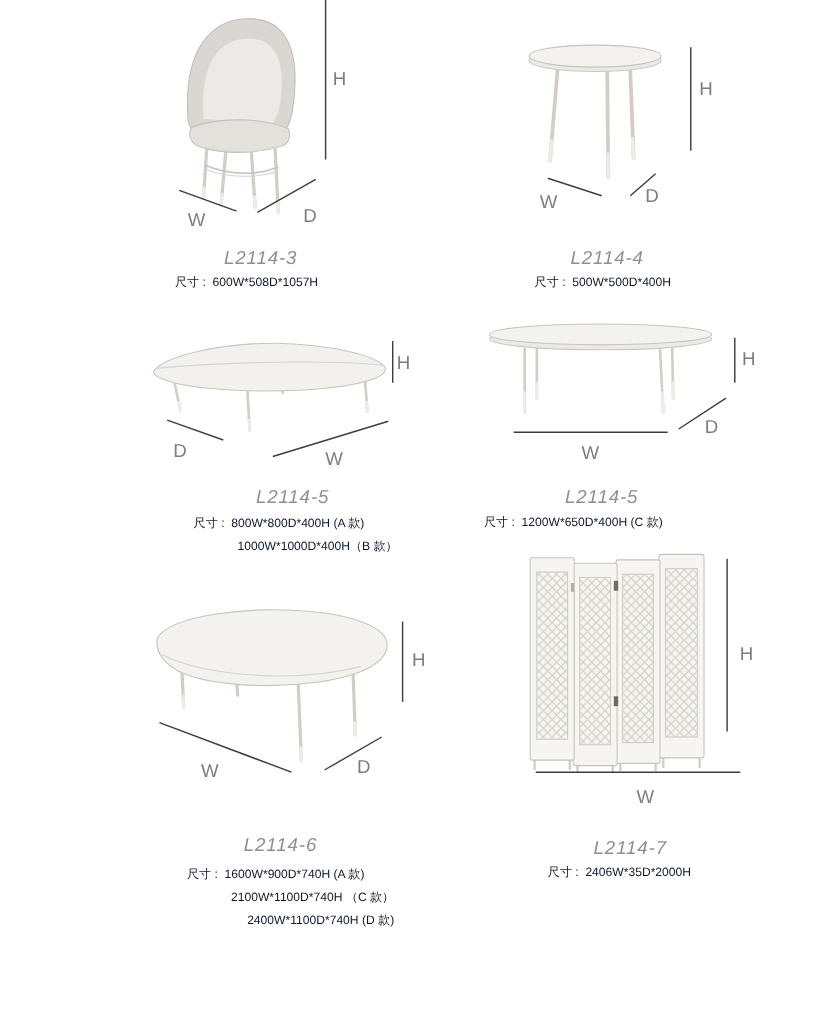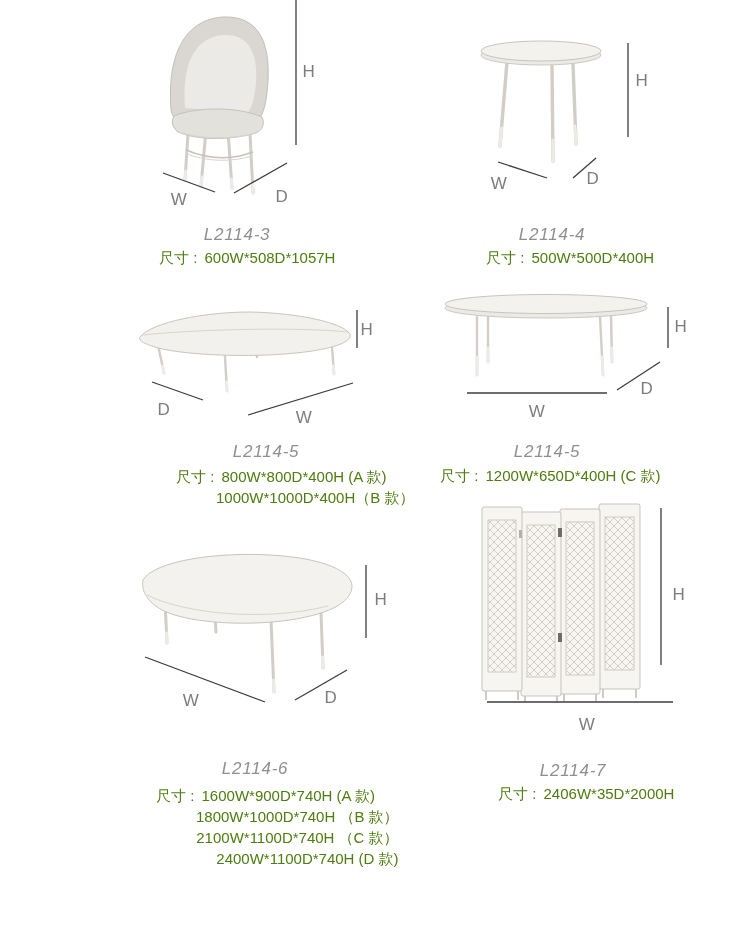--- a/index.html
+++ b/index.html
@@ -3,21 +3,21 @@
 <meta charset="utf-8">
 <style>
   html,body{margin:0;padding:0;background:#fff;}
   .page{position:relative;width:750px;height:934px;background:#ffffff;overflow:hidden;
         font-family:"Liberation Sans",sans-serif;}
   .product{position:absolute;}
   .product svg{position:absolute;left:0;top:0;display:block;}
   .dim-label{position:absolute;transform:translate(-50%,-50%);color:#7d7d7d;font-size:17px;
              font-weight:400;letter-spacing:.5px;}
   .product-code{position:absolute;text-align:center;color:#8f8f8f;font-size:17px;letter-spacing:.8px;font-style:italic;}
-  .sizes{position:absolute;color:#4d7c0f;font-size:15px;line-height:21px;white-space:nowrap;}
+  .sizes{position:absolute;color:#0f172a;font-size:11px;line-height:21px;white-space:nowrap;}
   .size-line{height:21px;}
   .size-line.indent{margin-left:40px;text-align:right;}
   .size-prefix{margin-right:3px;}
   
   .dim{stroke:#3d3d3d;stroke-width:1.3;fill:none;}
   .leg{stroke:#d2cec7;stroke-width:3;stroke-linecap:round;fill:none;}
   .leg4{stroke-width:3.4;}
   .leg2{stroke-width:2.4;}
   .tip{stroke:#edebe7;stroke-width:3;stroke-linecap:round;fill:none;}
   .sk{stroke:#c6c2bb;fill:none;}
@@ -162,23 +162,22 @@
       <g>
         <line class="dim" x1="266" y1="25" x2="266" y2="98"></line>
         <line class="dim" x1="45" y1="117" x2="165" y2="162"></line>
         <line class="dim" x1="195" y1="160" x2="247" y2="130"></line>
       </g>
     </svg>
     <div class="dim-label" style="left:281px;top:60px">H</div>
     <div class="dim-label" style="left:91px;top:161px">W</div>
     <div class="dim-label" style="left:231px;top:158px">D</div>
     <div class="product-code" style="left:75px;top:219px;width:160px">L2114-6</div>
-    <div class="sizes" style="left:56px;top:245px">
+    <div class="sizes" style="left:70px;top:245px">
       <div class="size-line"><span class="size-prefix">尺寸 : </span><span>1600W*900D*740H  (A 款)</span></div>
-      <div class="size-line indent">1800W*1000D*740H （B 款）</div>
       <div class="size-line indent">2100W*1100D*740H （C 款）</div>
       <div class="size-line indent">2400W*1100D*740H (D 款)</div>
     </div>
   </section>
 
   <section class="product" style="left:430px;top:490px;width:300px;height:320px">
     <svg width="300" height="250" viewBox="0 0 300 250">
       <defs>
         <pattern id="lattice" width="8" height="8" patternUnits="userSpaceOnUse">
           <path d="M4,0 L8,4 L4,8 L0,4 Z" fill="none" stroke="#d3cfc8" stroke-width="1"></path>

